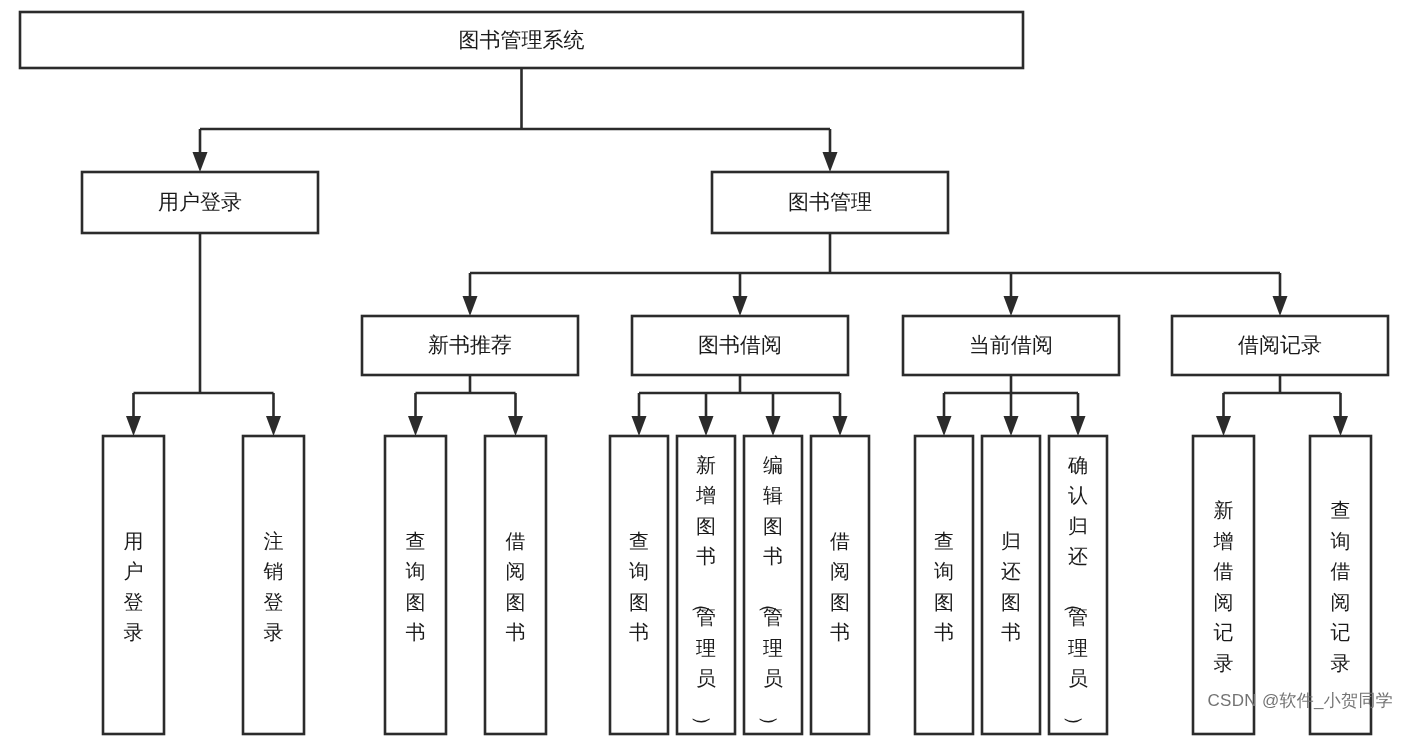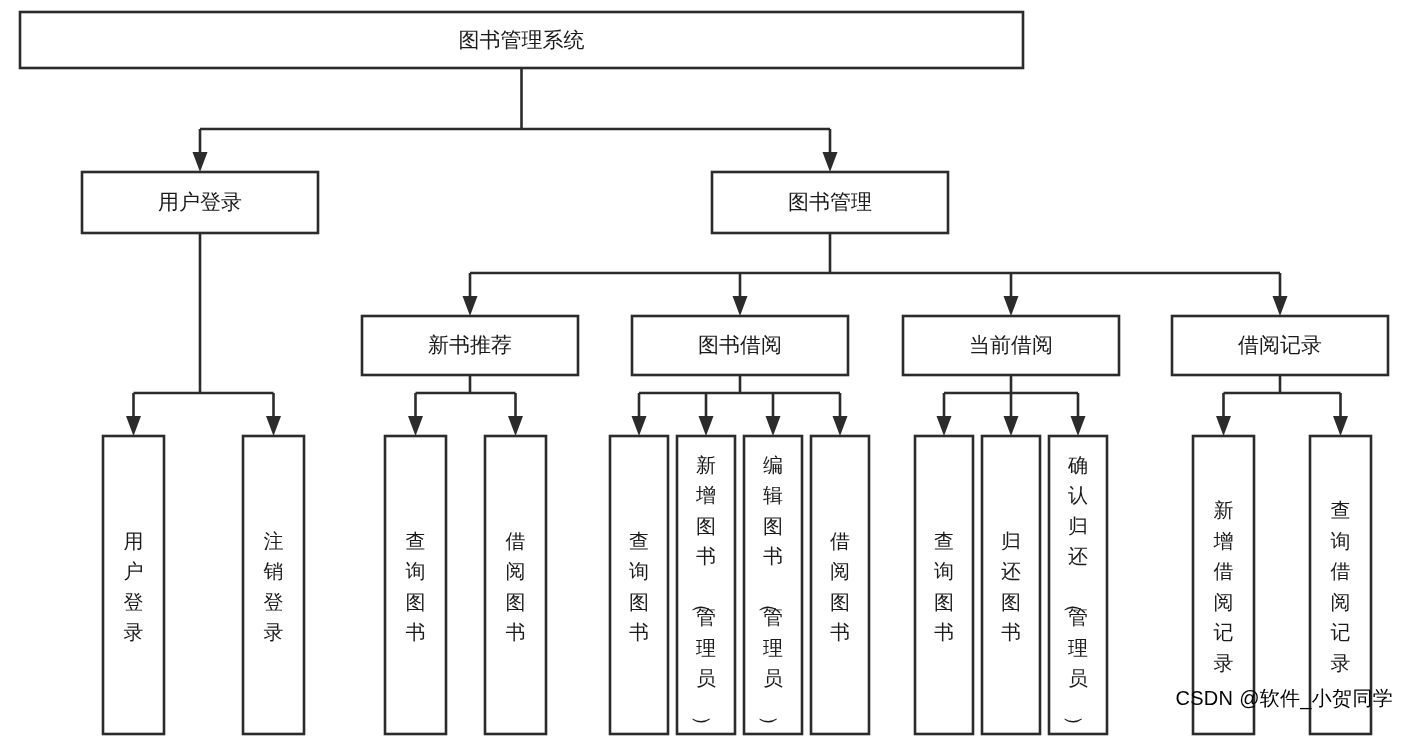--- a/index.html
+++ b/index.html
@@ -53,22 +53,22 @@
     font-family: "Liberation Sans", "DejaVu Sans", sans-serif;
     font-size: 20px;
     fill: #1a1a1a;
     text-anchor: middle;
   }
   .watermark {
     position: absolute;
     right: 12px;
     bottom: 6px;
     font-family: "Liberation Sans", "DejaVu Sans", sans-serif;
-    font-size: 20px;
-    color: #000000;
+    font-size: 17px;
+    color: #737373;
     white-space: nowrap;
     letter-spacing: 0.3px;
     user-select: none;
   }
 </style>
 </head>
 <body>
 
 <div id="diagram-root">
 

